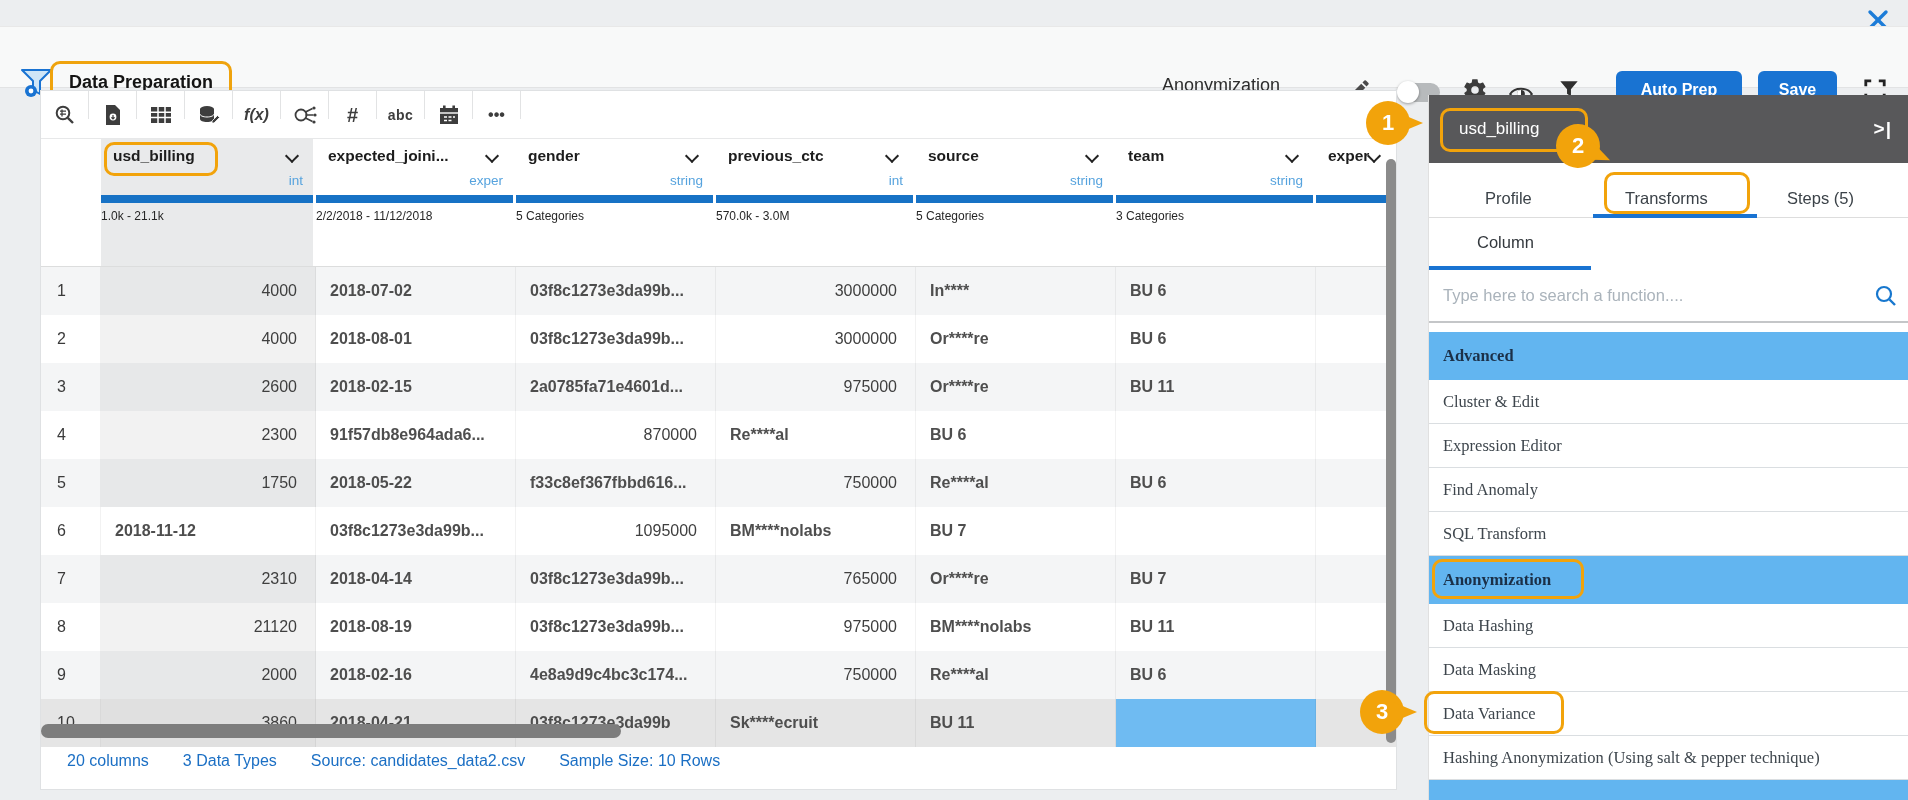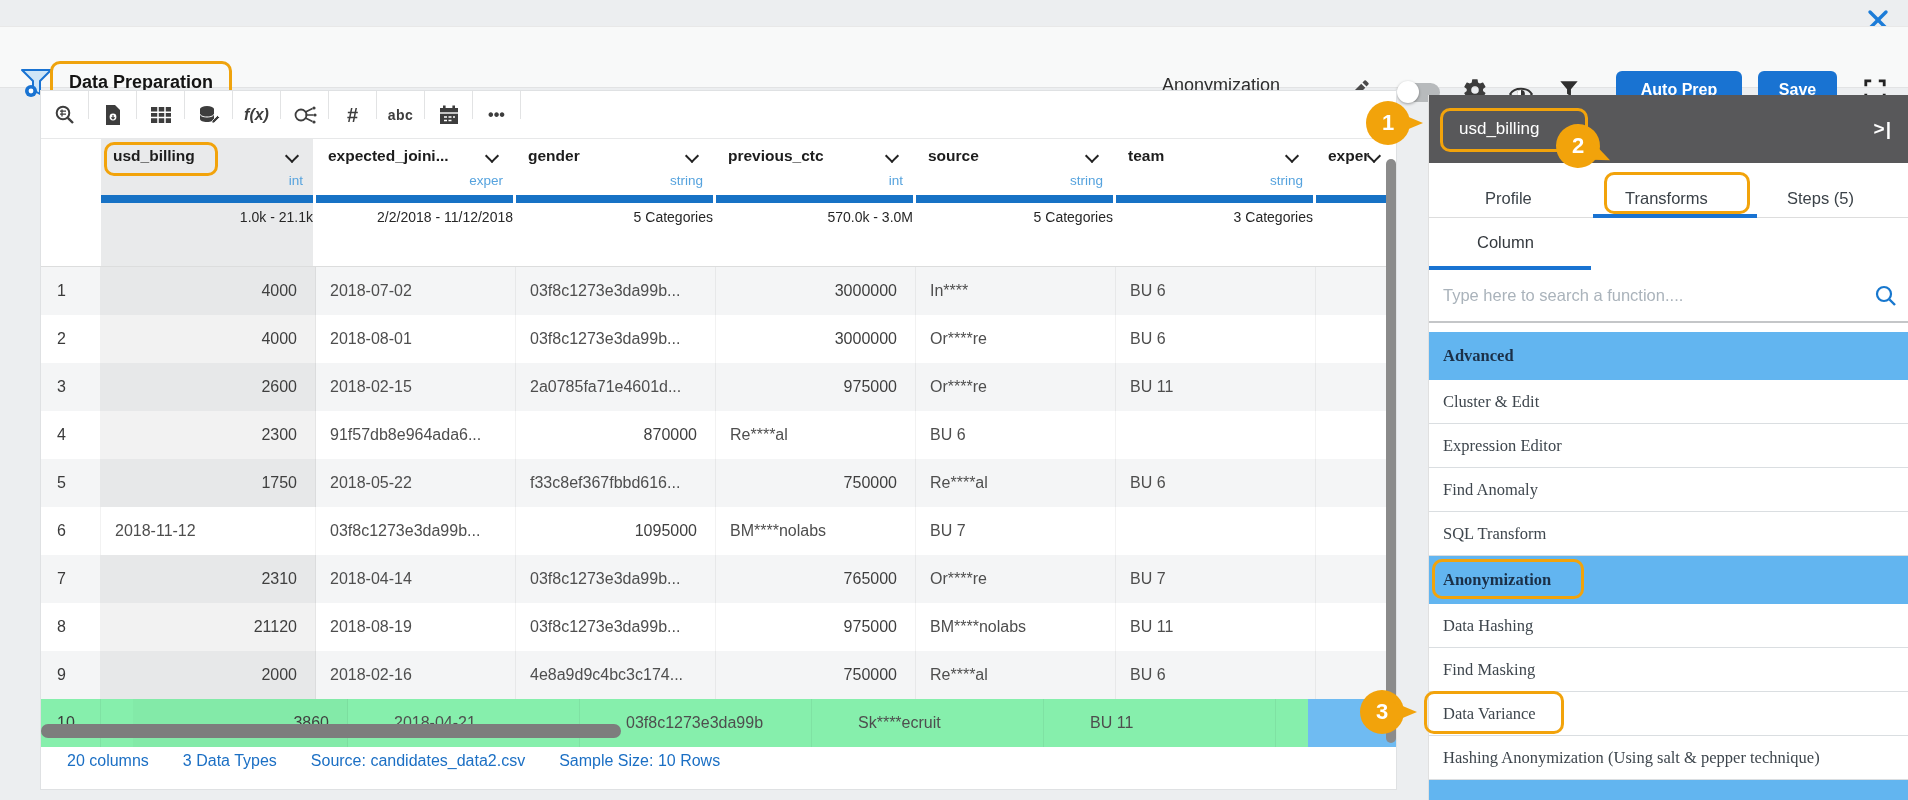--- a/index.html
+++ b/index.html
@@ -41,28 +41,28 @@
   .tsep { width:1px; height:28px; background:#e2e3e4; }
   
   .thead { position:absolute; left:0; top:48px; right:0; height:128px; display:grid; border-bottom:1px solid #dcdddd; background:#fff; }
   .hcell { overflow:hidden; border-right:3px solid #fff; }
   .hcell.sel { background:#e9eaeb; }
   .hname { height:34px; display:flex; align-items:center; justify-content:space-between; padding-left:12px; }
   .hname-text { font-size:15.5px; font-weight:700; color:#1d1d1d; white-space:nowrap; }
   .chev { width:10px; height:10px; border-right:2.5px solid #222; border-bottom:2.5px solid #222; transform:rotate(45deg); margin-right:16px; flex:none; }
   .htype { height:20px; text-align:right; padding-right:10px; font-size:13.5px; color:#56a3de; }
   .hbar { height:8px; background:#1772c5; margin-top:2px; }
-  .hrange { margin-top:6px; text-align:right; font-size:14px; color:#262626; white-space:nowrap; }
+  .hrange { margin-top:6px; text-align:left; font-size:12px; color:#262626; white-space:nowrap; }
   
   .tbody { position:absolute; left:0; top:176px; right:0; }
   .trow { display:grid; height:48px; }
   .trow.odd { background:#f4f5f6; }
-  .trow.hl { background:#86efac;gap:32px; }
+  .trow.hl { background:#e5e5e5; }
   .tcell { font-size:16px; color:#4e4e4e; line-height:48px; white-space:nowrap; overflow:hidden; border-right:1px solid rgba(0,0,0,.05); }
-  .tcell.left { padding-left:14px; }
+  .tcell.left { padding-left:14px;font-weight:bold; }
   .tcell.right { text-align:right; padding-right:18px; color:#3f3f3f; }
   .tcell.gut { padding-left:16px; color:#3a3a3a; }
   .tcell.selcol { background:rgba(0,0,0,.05); }
   .trow.hl .tcell.selcol { background:rgba(0,0,0,.02); }
   .tcell.bluecell { background:#6fbbf2 !important; }
   .vscroll { position:absolute; right:0; top:68px; width:10px; height:584px; background:#8b8b8b; border-radius:5px; z-index:6; cursor:pointer; }
   .hscroll { position:absolute; left:0; top:633px; width:580px; height:14px; background:#7d7d7d; border-radius:7px; z-index:6; cursor:pointer; }
   .statusbar { position:absolute; left:26px; top:655px; height:30px; display:flex; gap:34px; align-items:center; }
   .statusbar span { font-size:16px; color:#1b6fc4; white-space:nowrap; }
   
@@ -403,21 +403,21 @@
       </svg>
     </div>
     <div class="fn-list" id="fn-list">
         <div class="fitem cat">Advanced</div>
         <div class="fitem">Cluster &amp; Edit</div>
         <div class="fitem">Expression Editor</div>
         <div class="fitem">Find Anomaly</div>
         <div class="fitem">SQL Transform</div>
         <div class="fitem cat">Anonymization</div>
         <div class="fitem">Data Hashing</div>
-        <div class="fitem">Find Masking</div>
+        <div class="fitem">Data Masking</div>
         <div class="fitem">Data Variance</div>
         <div class="fitem">Hashing Anonymization (Using salt &amp; pepper technique)</div>
         <div class="fitem cat partial"></div>
       </div>
   </div>
 
   <div class="obox" style="left:104px; top:142px; width:114px; height:34px;"></div>
   <div class="obox" style="left:1440px; top:108px; width:148px; height:44px;"></div>
   <div class="obox" style="left:1604px; top:172px; width:146px; height:42px;"></div>
   <div class="obox" style="left:1432px; top:559px; width:152px; height:40px;"></div>

